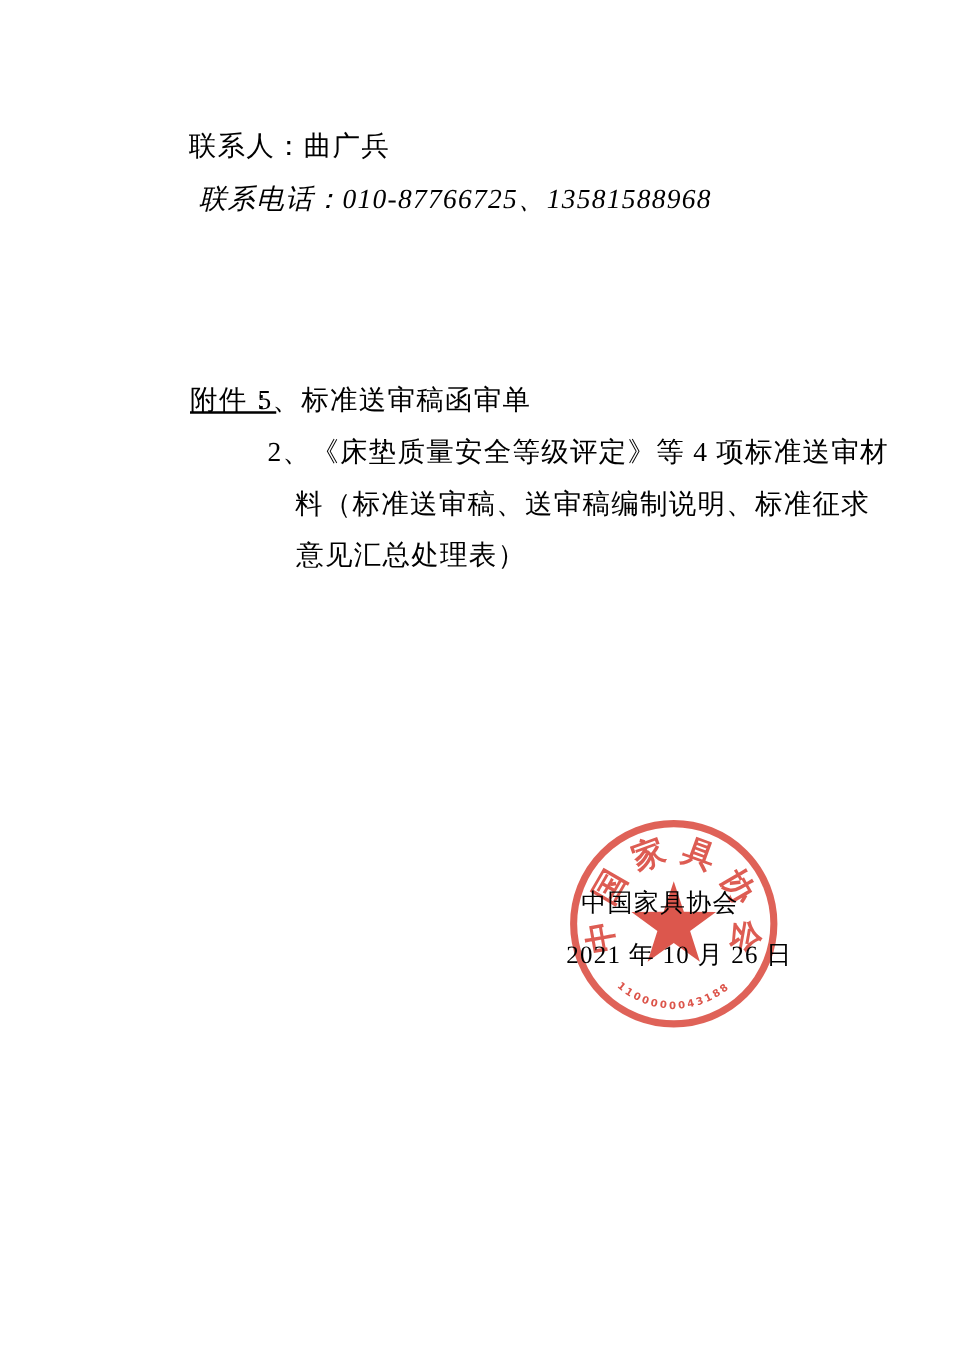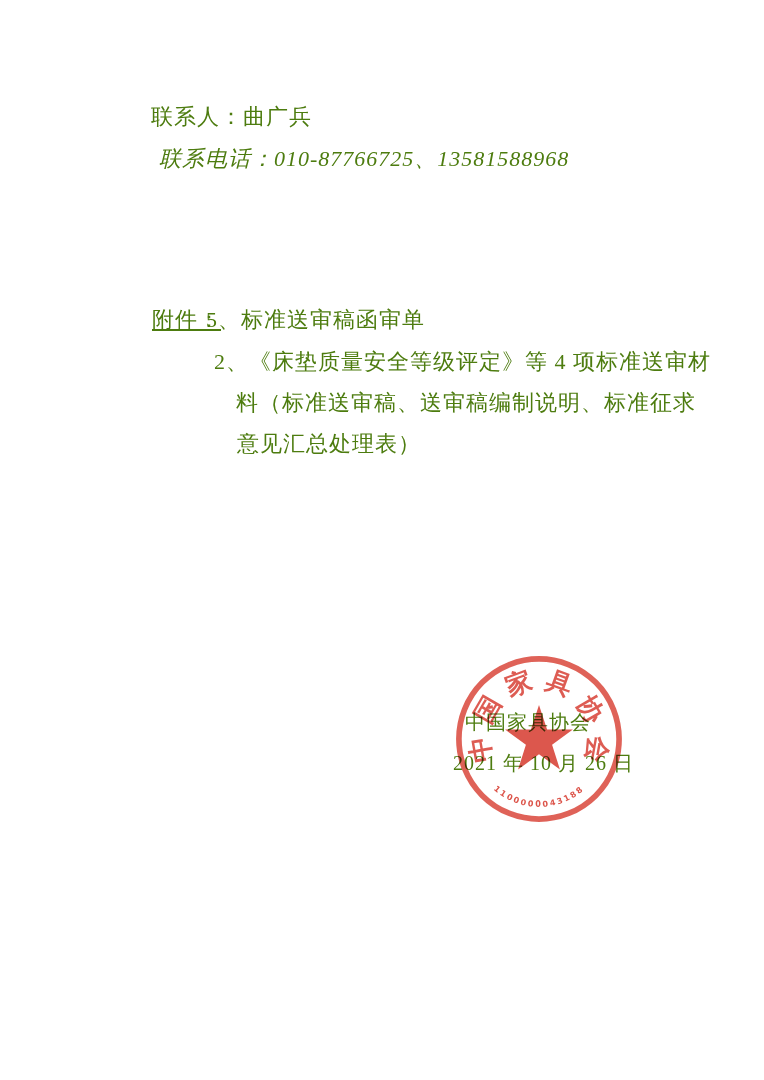--- a/index.html
+++ b/index.html
@@ -7,21 +7,21 @@
     padding: 0;
     background: #ffffff;
   }
   .page {
     position: relative;
     width: 764px;
     height: 1080px;
     background: #ffffff;
     overflow: hidden;
     font-family: "Liberation Serif", "DejaVu Serif", serif;
-    color: #4d7c0f;
+    color: #000000;
   }
   .doc-line {
     position: absolute;
     font-size: 22px;
     letter-spacing: 1px;
     white-space: pre;
     line-height: 1.2;
   }
   .contact-person  { left: 151px; top: 104px; }
   .contact-phone   { left: 159px; top: 146px; font-style: italic; }

